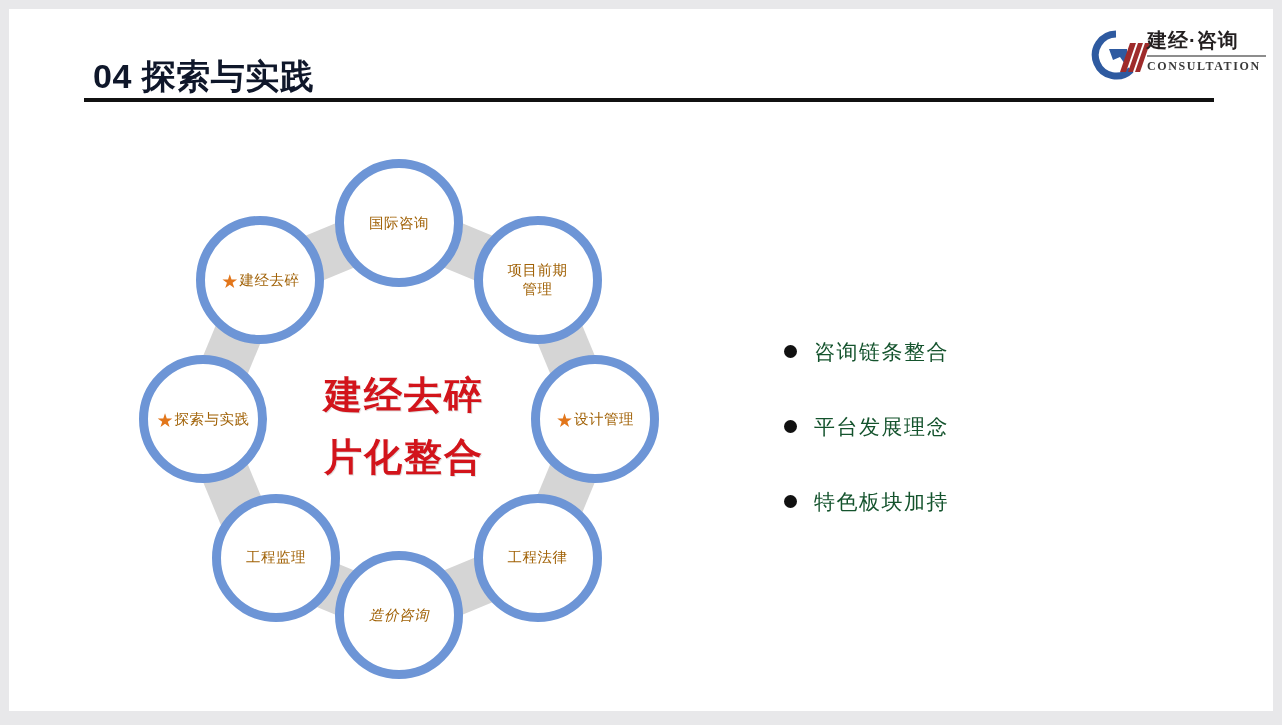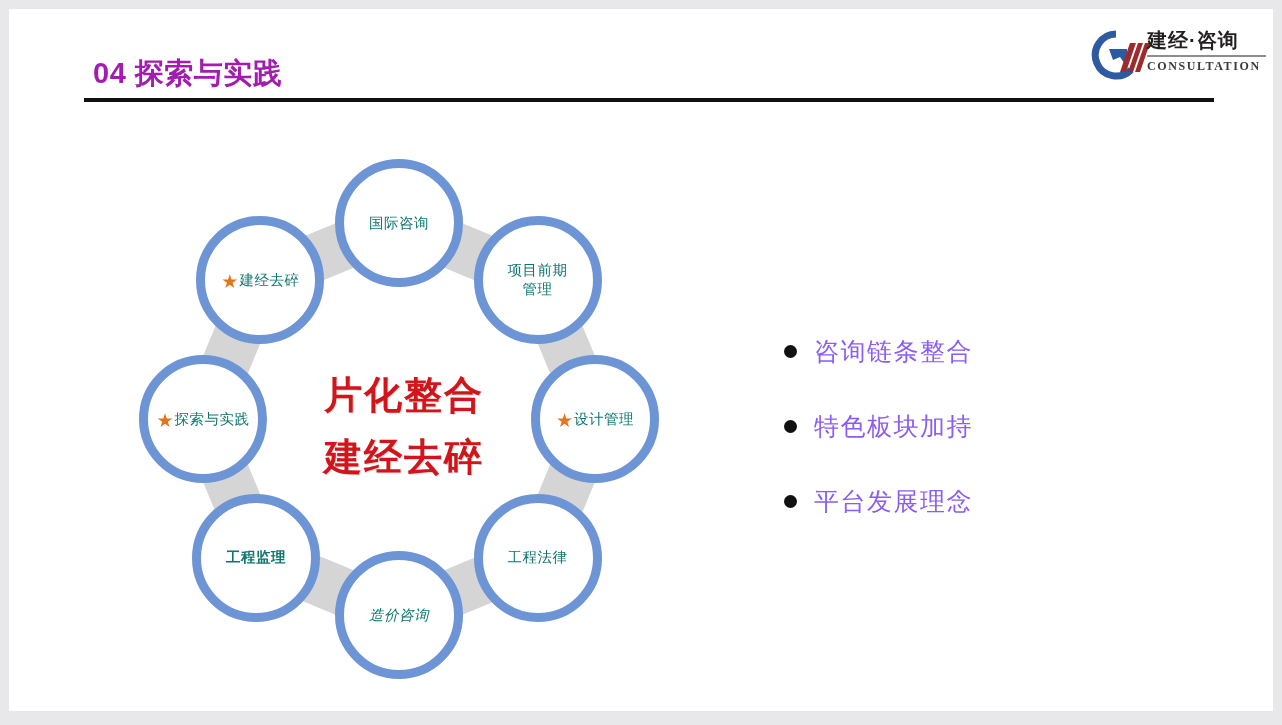--- a/index.html
+++ b/index.html
@@ -23,23 +23,23 @@
     height: 702px;
     background: #ffffff;
     overflow: hidden;
   }
 
   
   #page-title {
     position: absolute;
     left: 84px;
     top: 45px;
-    font-size: 29px;
-    font-weight: bold;
-    color: #a21caf;
+    font-size: 34px;
+    font-weight: bold;
+    color: #0f172a;
     letter-spacing: 0.5px;
     white-space: nowrap;
   }
   #title-rule {
     position: absolute;
     left: 75px;
     top: 89px;
     width: 1130px;
     height: 4px;
     background: #111111;
@@ -114,21 +114,21 @@
     box-sizing: border-box;
     border: 9px solid #6d95d6;
     background: #ffffff;
     display: flex;
     align-items: center;
     justify-content: center;
     text-align: center;
   }
   .node-label {
     font-size: 14.5px;
-    color: #0f766e;
+    color: #a16207;
     line-height: 19px;
     letter-spacing: 0.5px;
     white-space: pre-line;
   }
   .node-star {
     color: #e2761b;
     font-size: 19px;
     line-height: 19px;
     margin-right: 1px;
     position: relative;
@@ -169,22 +169,22 @@
   }
   .bullet-dot {
     width: 13px;
     height: 13px;
     border-radius: 50%;
     background: #111111;
     flex: 0 0 auto;
     margin-right: 17px;
   }
   .bullet-text {
-    font-size: 25px;
-    color: #8b5cf6;
+    font-size: 21px;
+    color: #14532d;
     letter-spacing: 1.5px;
     white-space: nowrap;
   }
 </style>
 </head>
 <body>
 
 <div id="slide-frame">
   <div id="slide">
 
@@ -240,53 +240,53 @@
           <div class="node" style="left: 369.6px; top: 364.6px; border-color: rgb(109, 149, 214);">
             <div class="node-inner">
               <span class="node-label">工程法律</span>
             </div>
           </div>
           <div class="node" style="left: 231px; top: 422px; border-color: rgb(109, 149, 214); font-style: italic;">
             <div class="node-inner">
               <span class="node-label">造价咨询</span>
             </div>
           </div>
-          <div class="node" style="left: 88px; top: 364.6px; border-color: rgb(109, 149, 214); font-weight: bold;">
+          <div class="node" style="left: 108px; top: 364.6px; border-color: rgb(109, 149, 214);">
             <div class="node-inner">
               <span class="node-label">工程监理</span>
             </div>
           </div>
           <div class="node" style="left: 35px; top: 226px; border-color: rgb(109, 149, 214);">
             <div class="node-inner">
               <span class="node-star" style="color: rgb(226, 118, 27);">★</span>
               <span class="node-label">探索与实践</span>
             </div>
           </div>
           <div class="node" style="left: 92.4px; top: 87.4px; border-color: rgb(109, 149, 214);">
             <div class="node-inner">
               <span class="node-star" style="color: rgb(226, 118, 27);">★</span>
               <span class="node-label">建经去碎</span>
             </div>
           </div>
         </div>
       <div id="center-text">
+        <div class="center-line">建经去碎</div>
         <div class="center-line">片化整合</div>
-        <div class="center-line">建经去碎</div>
       </div>
     </div>
 
     <div id="bullets">
         <div class="bullet-row">
           <span class="bullet-dot" style="background: rgb(17, 17, 17);"></span>
           <span class="bullet-text">咨询链条整合</span>
         </div>
         <div class="bullet-row">
           <span class="bullet-dot" style="background: rgb(17, 17, 17);"></span>
-          <span class="bullet-text">特色板块加持</span>
+          <span class="bullet-text">平台发展理念</span>
         </div>
         <div class="bullet-row">
           <span class="bullet-dot" style="background: rgb(17, 17, 17);"></span>
-          <span class="bullet-text">平台发展理念</span>
+          <span class="bullet-text">特色板块加持</span>
         </div>
       </div>
 
   </div>
 </div>
 
 </body></html>

